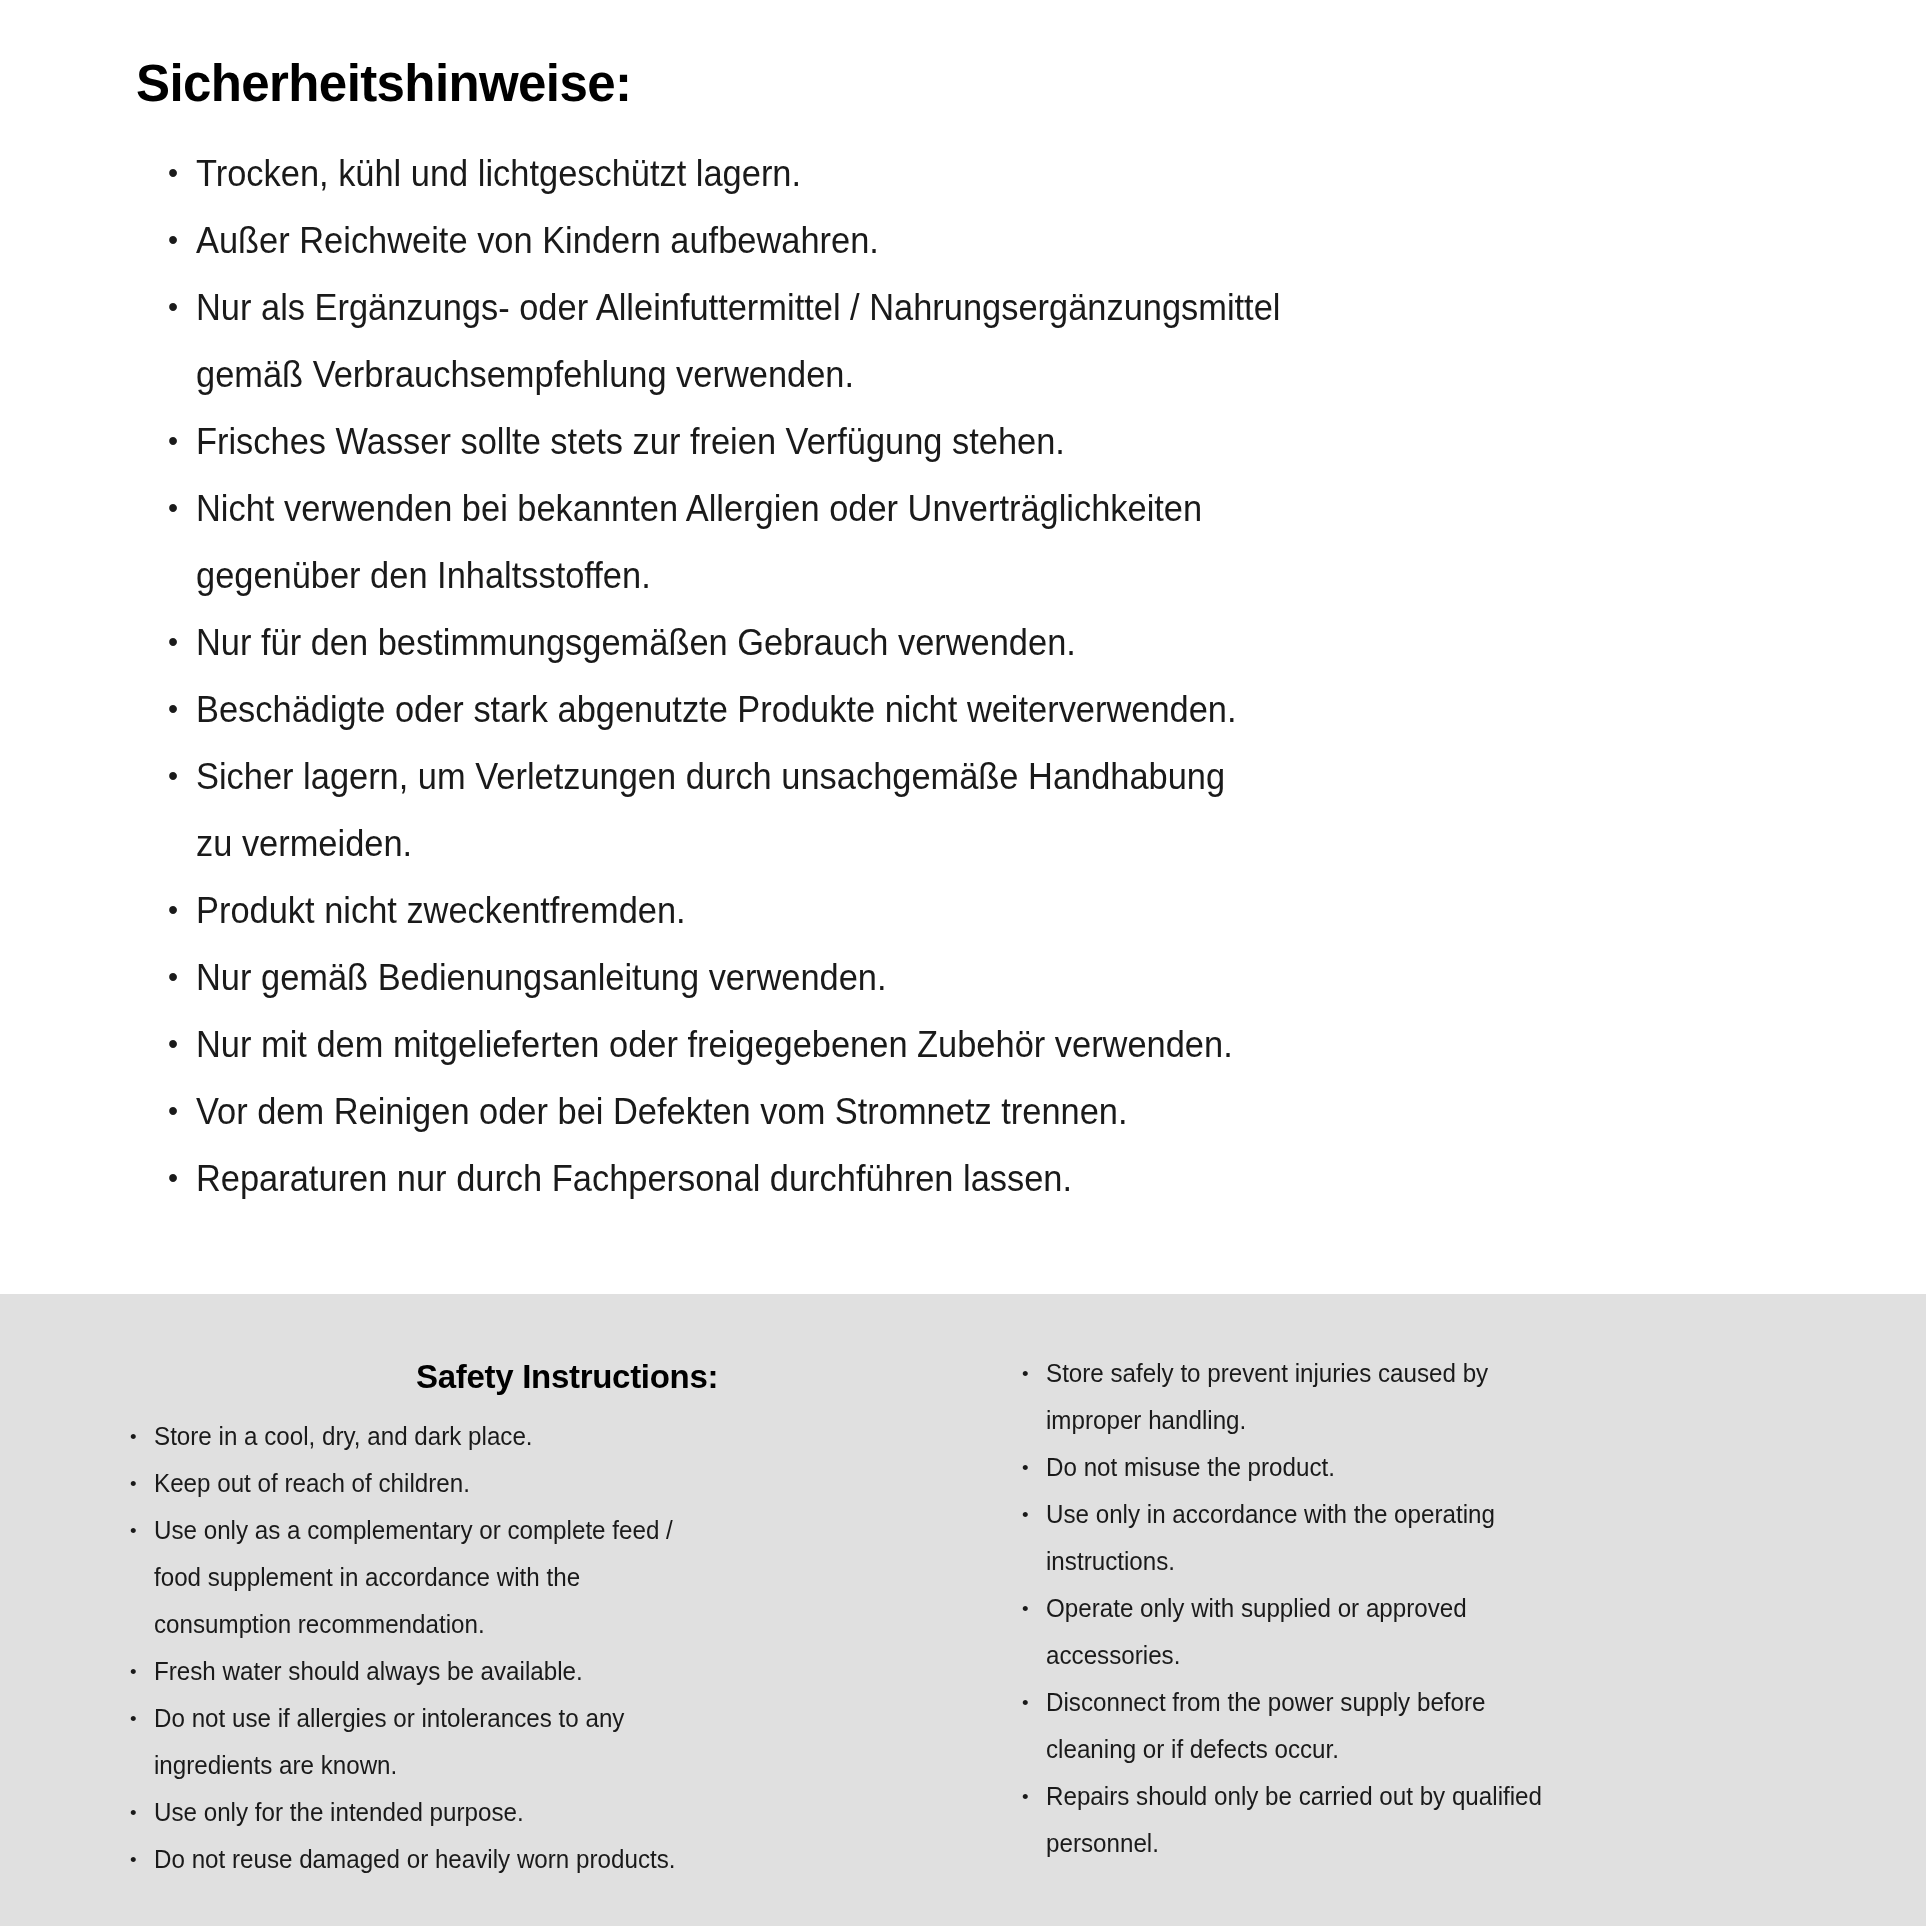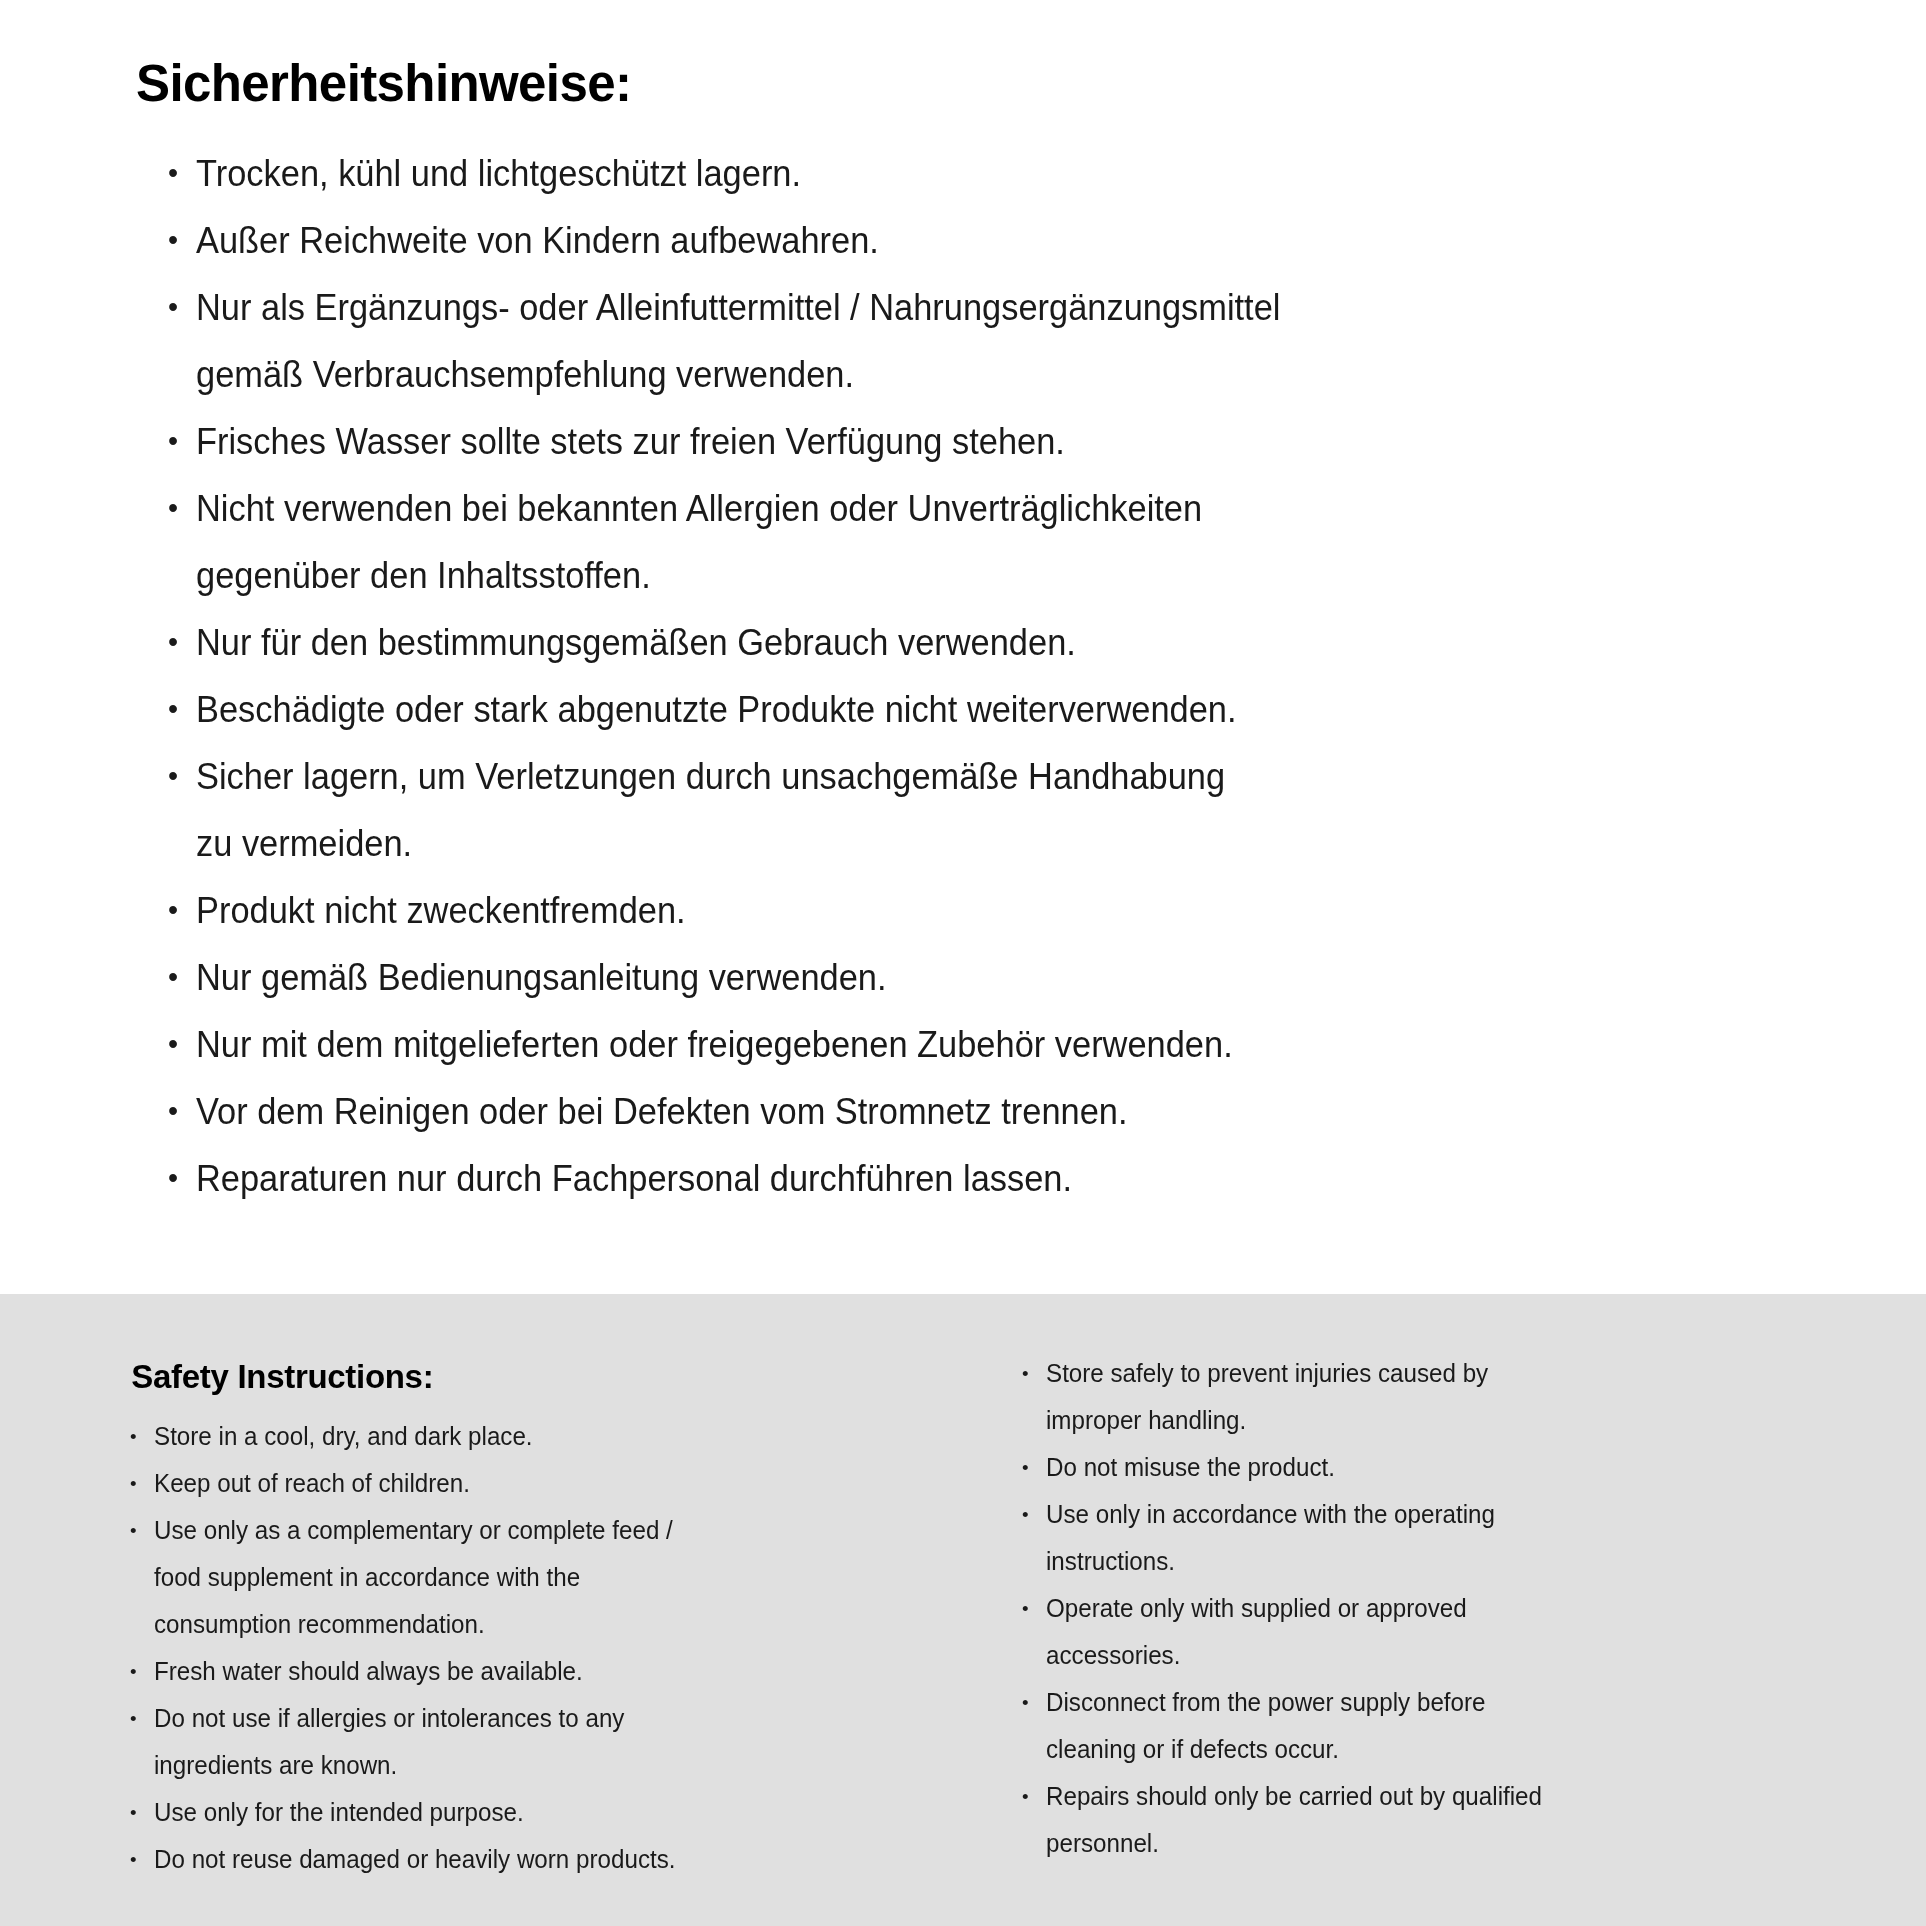--- a/index.html
+++ b/index.html
@@ -37,20 +37,21 @@
     padding: 64px 58px 0 130px;
     display: flex; gap: 19px;
   }
   .col-left { flex: 0 0 873px; }
   .col-right { flex: 1; }
   .en-title {
     margin: 0 0 16.7px 1.3px;
     font-size: 33px; font-weight: 700; line-height: 1.15;
     color: var(--heading, #000000);
     letter-spacing: -0.3px;
+    text-align: center;
   }
   .en-list { font-size: 26px; line-height: 47px; font-weight: 400; }
   .en-list li { display: flex; align-items: flex-start; }
   .en-list .bullet { flex: 0 0 24px; font-size: 0.72em; line-height: 47px; }
   .col-right .en-list { margin-top: -7.7px; }
 </style>
 </head>
 <body>
 
 <div class="page">

